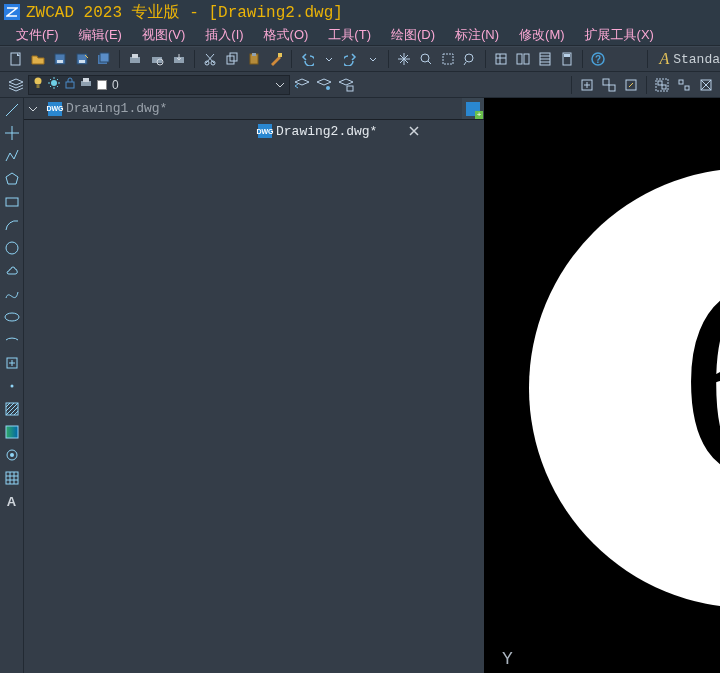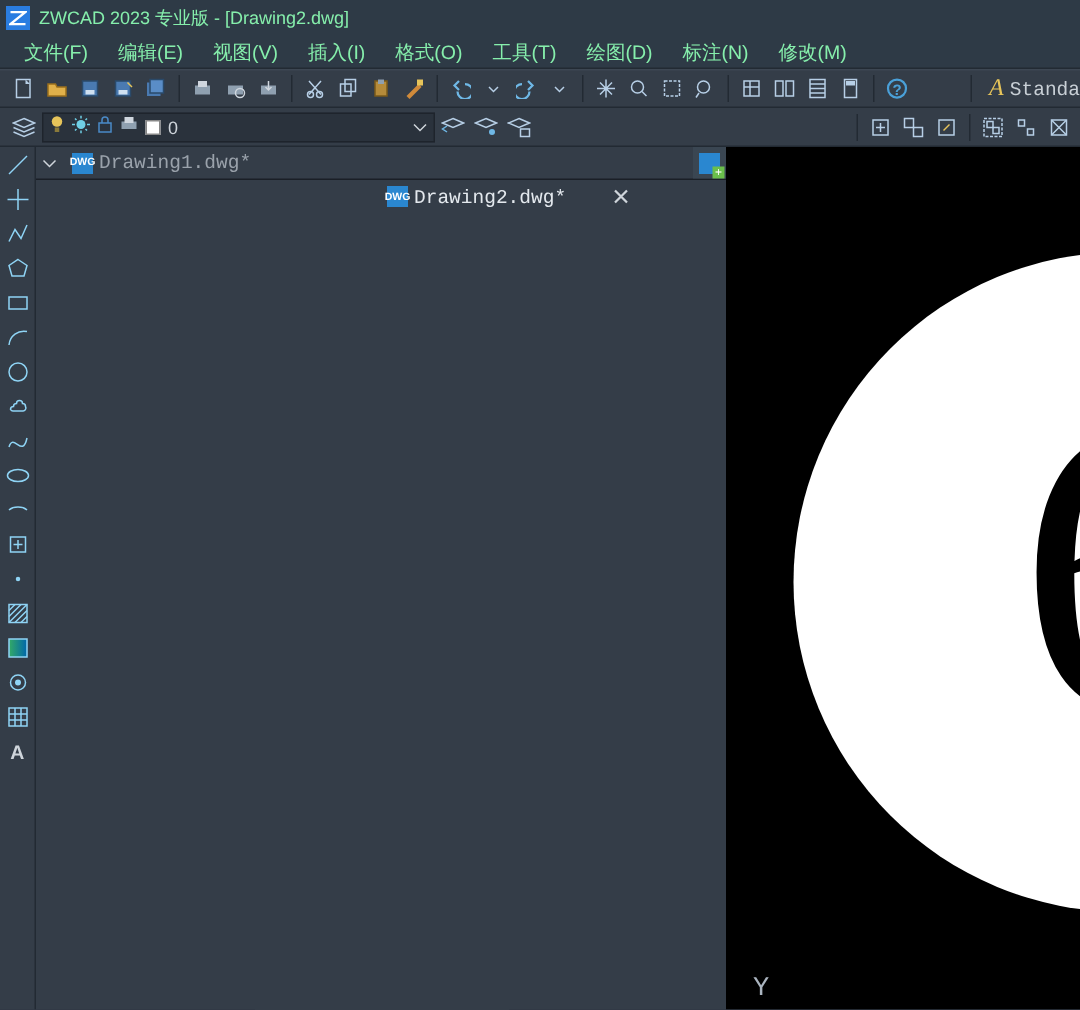--- a/index.html
+++ b/index.html
@@ -22,33 +22,33 @@
     gap: 6px;
   }
   .app-logo {
     width: 16px; height: 16px;
     background: #2a7de1;
     display: flex; align-items: center; justify-content: center;
     color: #fff;
     font-weight: bold;
     font-size: 11px;
   }
-  .title-text { color: #86efac; font-size: 12px; }
+  .title-text { color: #eab308; font-size: 16px; font-family: Liberation Mono, monospace; }
   .menubar {
     height: 22px;
     background: #2e3a46;
     display: flex;
     align-items: center;
     padding-left: 6px;
     gap: 0;
     border-bottom: 1px solid #222a33;
   }
   .menu-item {
     padding: 2px 10px;
-    color: #86efac;
+    color: #f9a8d4;
     font-size: 13px;
     cursor: default;
   }
   .toolbar {
     height: 26px;
     background: #343d48;
     display: flex;
     align-items: center;
     padding-left: 6px;
     gap: 2px;
@@ -253,20 +253,21 @@
 <div class="menubar">
   <div class="menu-item">文件(F)</div>
   <div class="menu-item">编辑(E)</div>
   <div class="menu-item">视图(V)</div>
   <div class="menu-item">插入(I)</div>
   <div class="menu-item">格式(O)</div>
   <div class="menu-item">工具(T)</div>
   <div class="menu-item">绘图(D)</div>
   <div class="menu-item">标注(N)</div>
   <div class="menu-item">修改(M)</div>
+  <div class="menu-item">扩展工具(X)</div>
 </div>
 
 <div class="toolbar">
   <div class="tb-icon">
       <svg width="14" height="14">
         <rect x="2" y="1" width="9" height="12" fill="none" stroke="#b7cfe6"></rect>
         <path d="M8 1 L11 4 L8 4 Z" fill="#b7cfe6"></path>
       </svg>
     </div>
   <div class="tb-icon">

